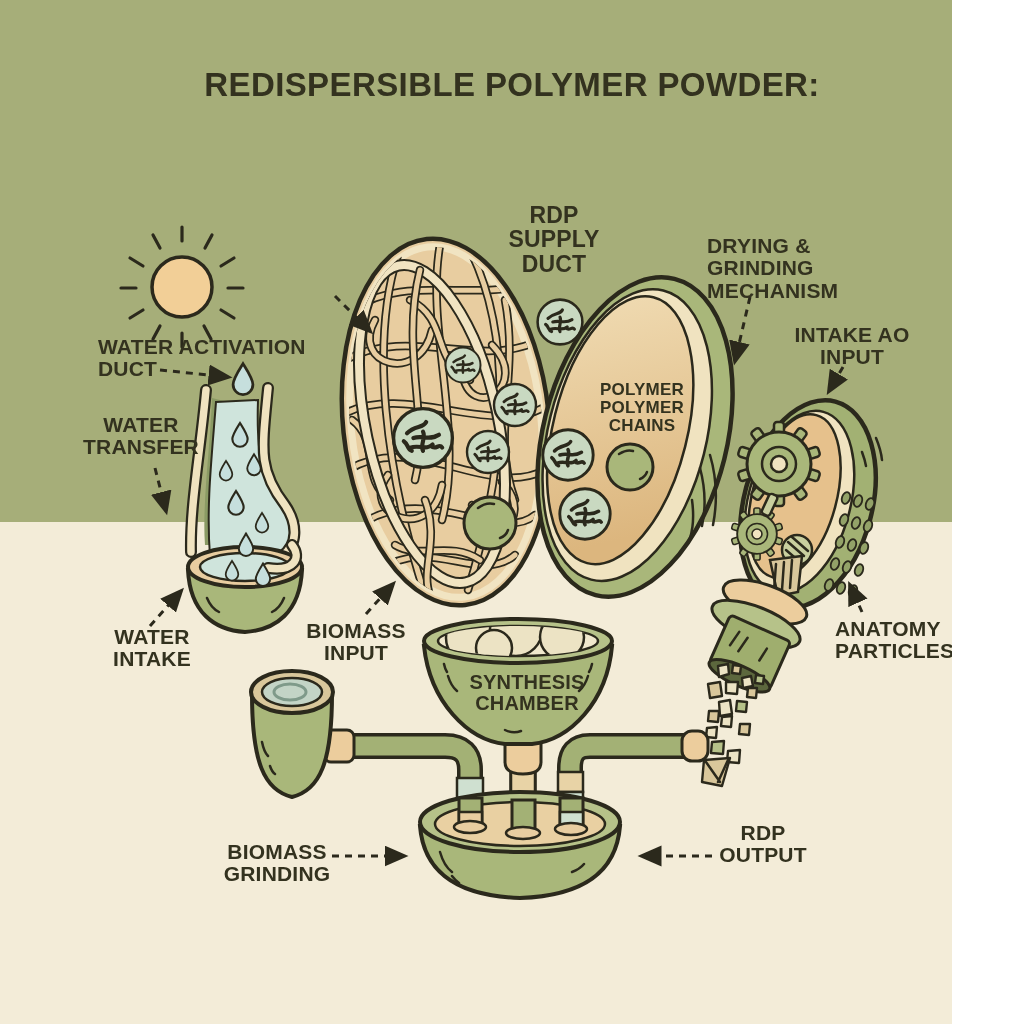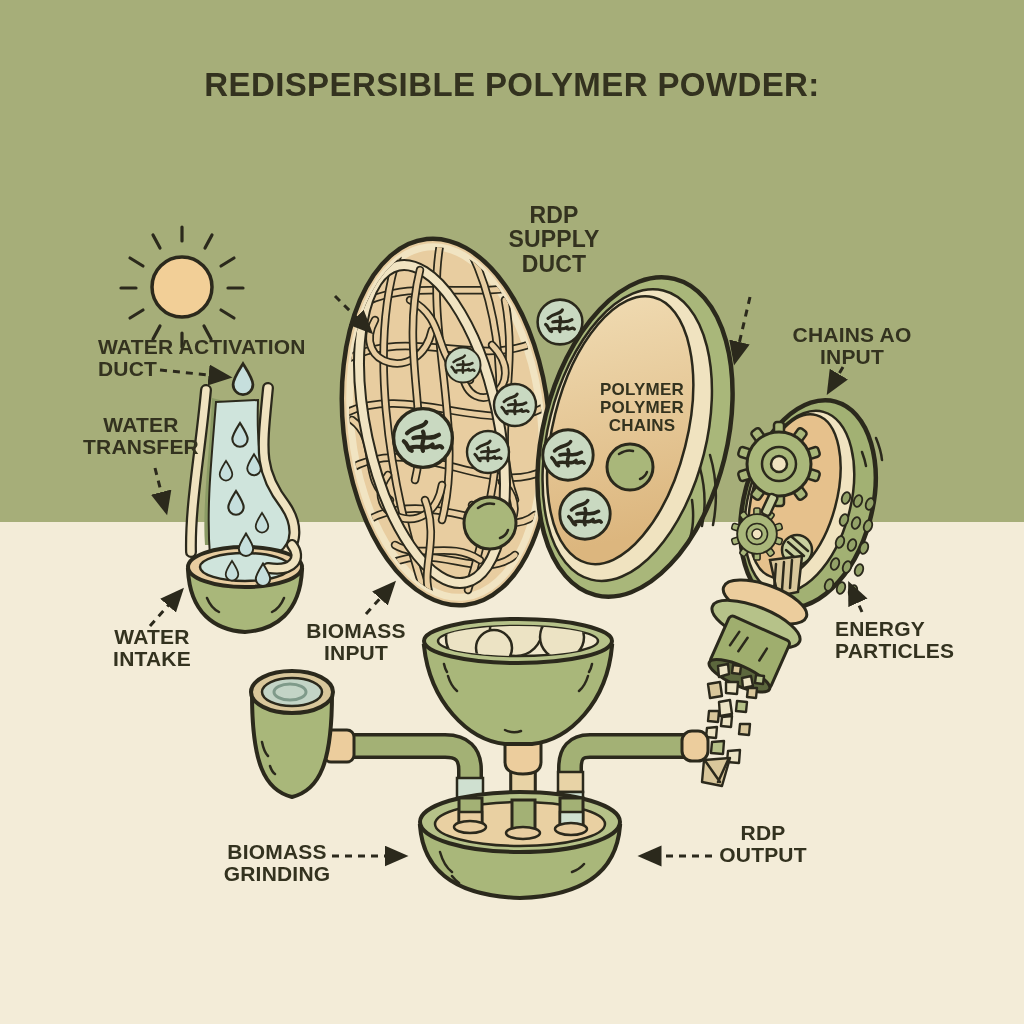--- a/index.html
+++ b/index.html
@@ -1,21 +1,21 @@
 <!DOCTYPE html>
 <html style="--bg-top: #a6ae79; --bg-bottom: #f3ecd8; --ink: #2b291c; --text: #33321f; --tan: #e8cda0; --tan-deep: #ddb77f; --cream: #f0e3c0; --sun: #f2cf97; --green-mid: #a9b77a; --green-dark: #8da061; --teal: #cfe4dc; --circle-green: #c9d9c1;"><head>
 <meta charset="utf-8">
 <style>
   :root{
     --bg-top:#a6ae79; --bg-bottom:#f3ecd8; --ink:#2b291c; --text:#33321f;
     --tan:#e8cda0; --tan-deep:#ddb77f; --cream:#f0e3c0; --sun:#f2cf97;
     --green-mid:#a9b77a; --green-dark:#8da061; --teal:#cfe4dc; --circle-green:#c9d9c1;
   }
   html,body{margin:0;padding:0}
-  #stage{position:relative;width:1024px;height:1024px;overflow:hidden;
+  #stage{position:relative;width:952px;height:1024px;overflow:hidden;
          font-family:"Liberation Sans", sans-serif;background:var(--bg-bottom)}
   svg{position:absolute;left:0;top:0}
   .lbl{position:absolute;font-weight:700;color:var(--text);line-height:1.06;
        letter-spacing:.2px;white-space:nowrap;font-size:21px}
   .lbl span{display:block}
   .center{transform:translateX(-50%);text-align:center}
   .title{line-height:1.15;letter-spacing:.4px}
   .title .t1{font-size:33px}
   .title .t2{font-size:28px}
   .fs23{font-size:23px}
@@ -341,23 +341,28 @@
   <span class="t1">REDISPERSIBLE POLYMER POWDER:</span>
 </div>
 
 
 <div class="lbl center fs23" style="left:554px;top:203px">
   <span>RDP</span>
   <span>SUPPLY</span>
   <span>DUCT</span>
 </div>
 
+<div class="lbl" style="left:707px;top:235px">
+  <span>DRYING &amp;</span>
+  <span>GRINDING</span>
+  <span>MECHANISM</span>
+</div>
 
 <div class="lbl center" style="left:852px;top:324px">
-  <span>CHAINS AO</span>
+  <span>INTAKE AO</span>
   <span>INPUT</span>
 </div>
 
 <div class="lbl" style="left:98px;top:336px">
   <span>WATER ACTIVATION</span>
   <span>DUCT</span>
 </div>
 
 <div class="lbl center" style="left:141px;top:414px">
   <span>WATER</span>
@@ -373,23 +378,27 @@
   <span>BIOMASS</span>
   <span>INPUT</span>
 </div>
 
 <div class="lbl center fs19" style="left:642px;top:381px">
   <span>POLYMER</span>
   <span>POLYMER</span>
   <span>CHAINS</span>
 </div>
 
+<div class="lbl center fs20" style="left:527px;top:672px">
+  <span>SYNTHESIS</span>
+  <span>CHAMBER</span>
+</div>
 
 <div class="lbl" style="left:835px;top:618px">
-  <span>ENERGY</span>
+  <span>ANATOMY</span>
   <span>PARTICLES</span>
 </div>
 
 <div class="lbl center" style="left:277px;top:841px">
   <span>BIOMASS</span>
   <span>GRINDING</span>
 </div>
 
 <div class="lbl center" style="left:763px;top:822px">
   <span>RDP</span>

